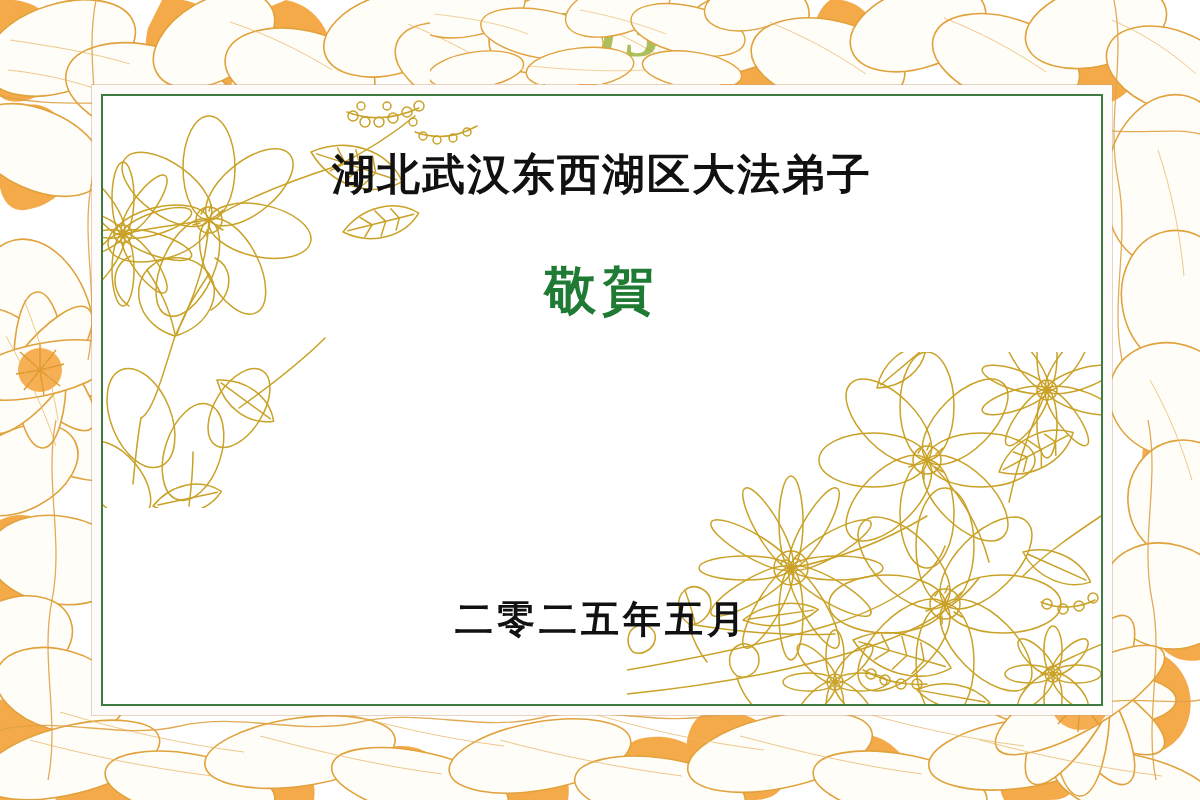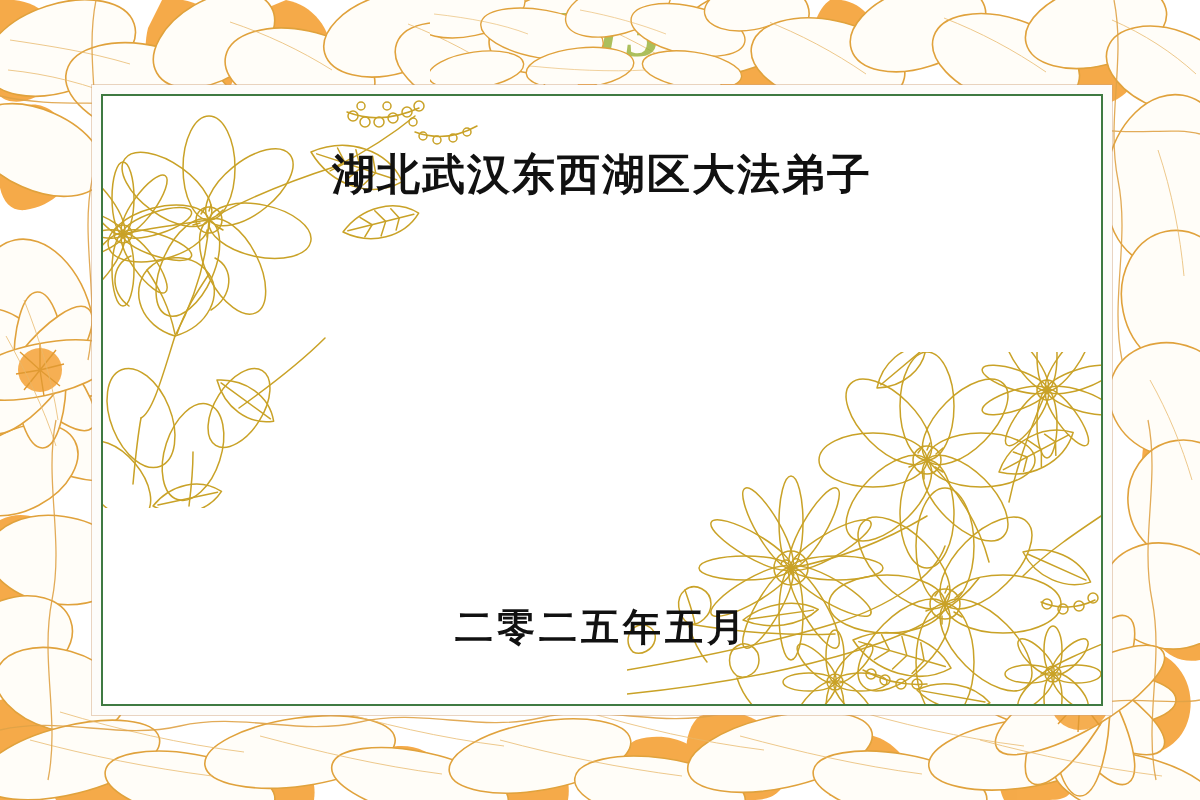--- a/index.html
+++ b/index.html
@@ -127,21 +127,20 @@
     letter-spacing: 8px;
     color: #1f7a33;
   }
   #line-date {
     top: 498px;
     font-family: "Liberation Serif", "DejaVu Serif", serif;
     font-weight: 700;
     font-size: 38px;
     letter-spacing: 4px;
     color: #111111;
-    margin-top: 8px;
   }
 </style>
 </head>
 <body>
 
 <div id="stage">
 
   <svg id="bg-pattern" viewBox="0 0 1200 800" preserveAspectRatio="none" xmlns="http://www.w3.org/2000/svg">
     <defs>
 
@@ -560,19 +559,20 @@
           <path d="M164,216 C 208,208 256,190 300,164"></path>
           <path d="M420,38 C 404,74 390,112 382,150"></path>
           <path d="M62,272 C 110,280 160,284 208,282"></path>
           <path d="M480,160 C 450,180 420,200 396,224"></path>
           <path d="M480,290 C 456,300 432,310 414,322"></path>
         </g>
       </svg>
 
       <div class="card-text-layer">
         <div class="line" id="line-sender">湖北武汉东西湖区大法弟子</div>
+        <div class="line" id="line-greeting">敬賀</div>
         <div class="line" id="line-date">二零二五年五月</div>
       </div>
 
     </div>
   </div>
 
 </div>
 
 </body></html>

